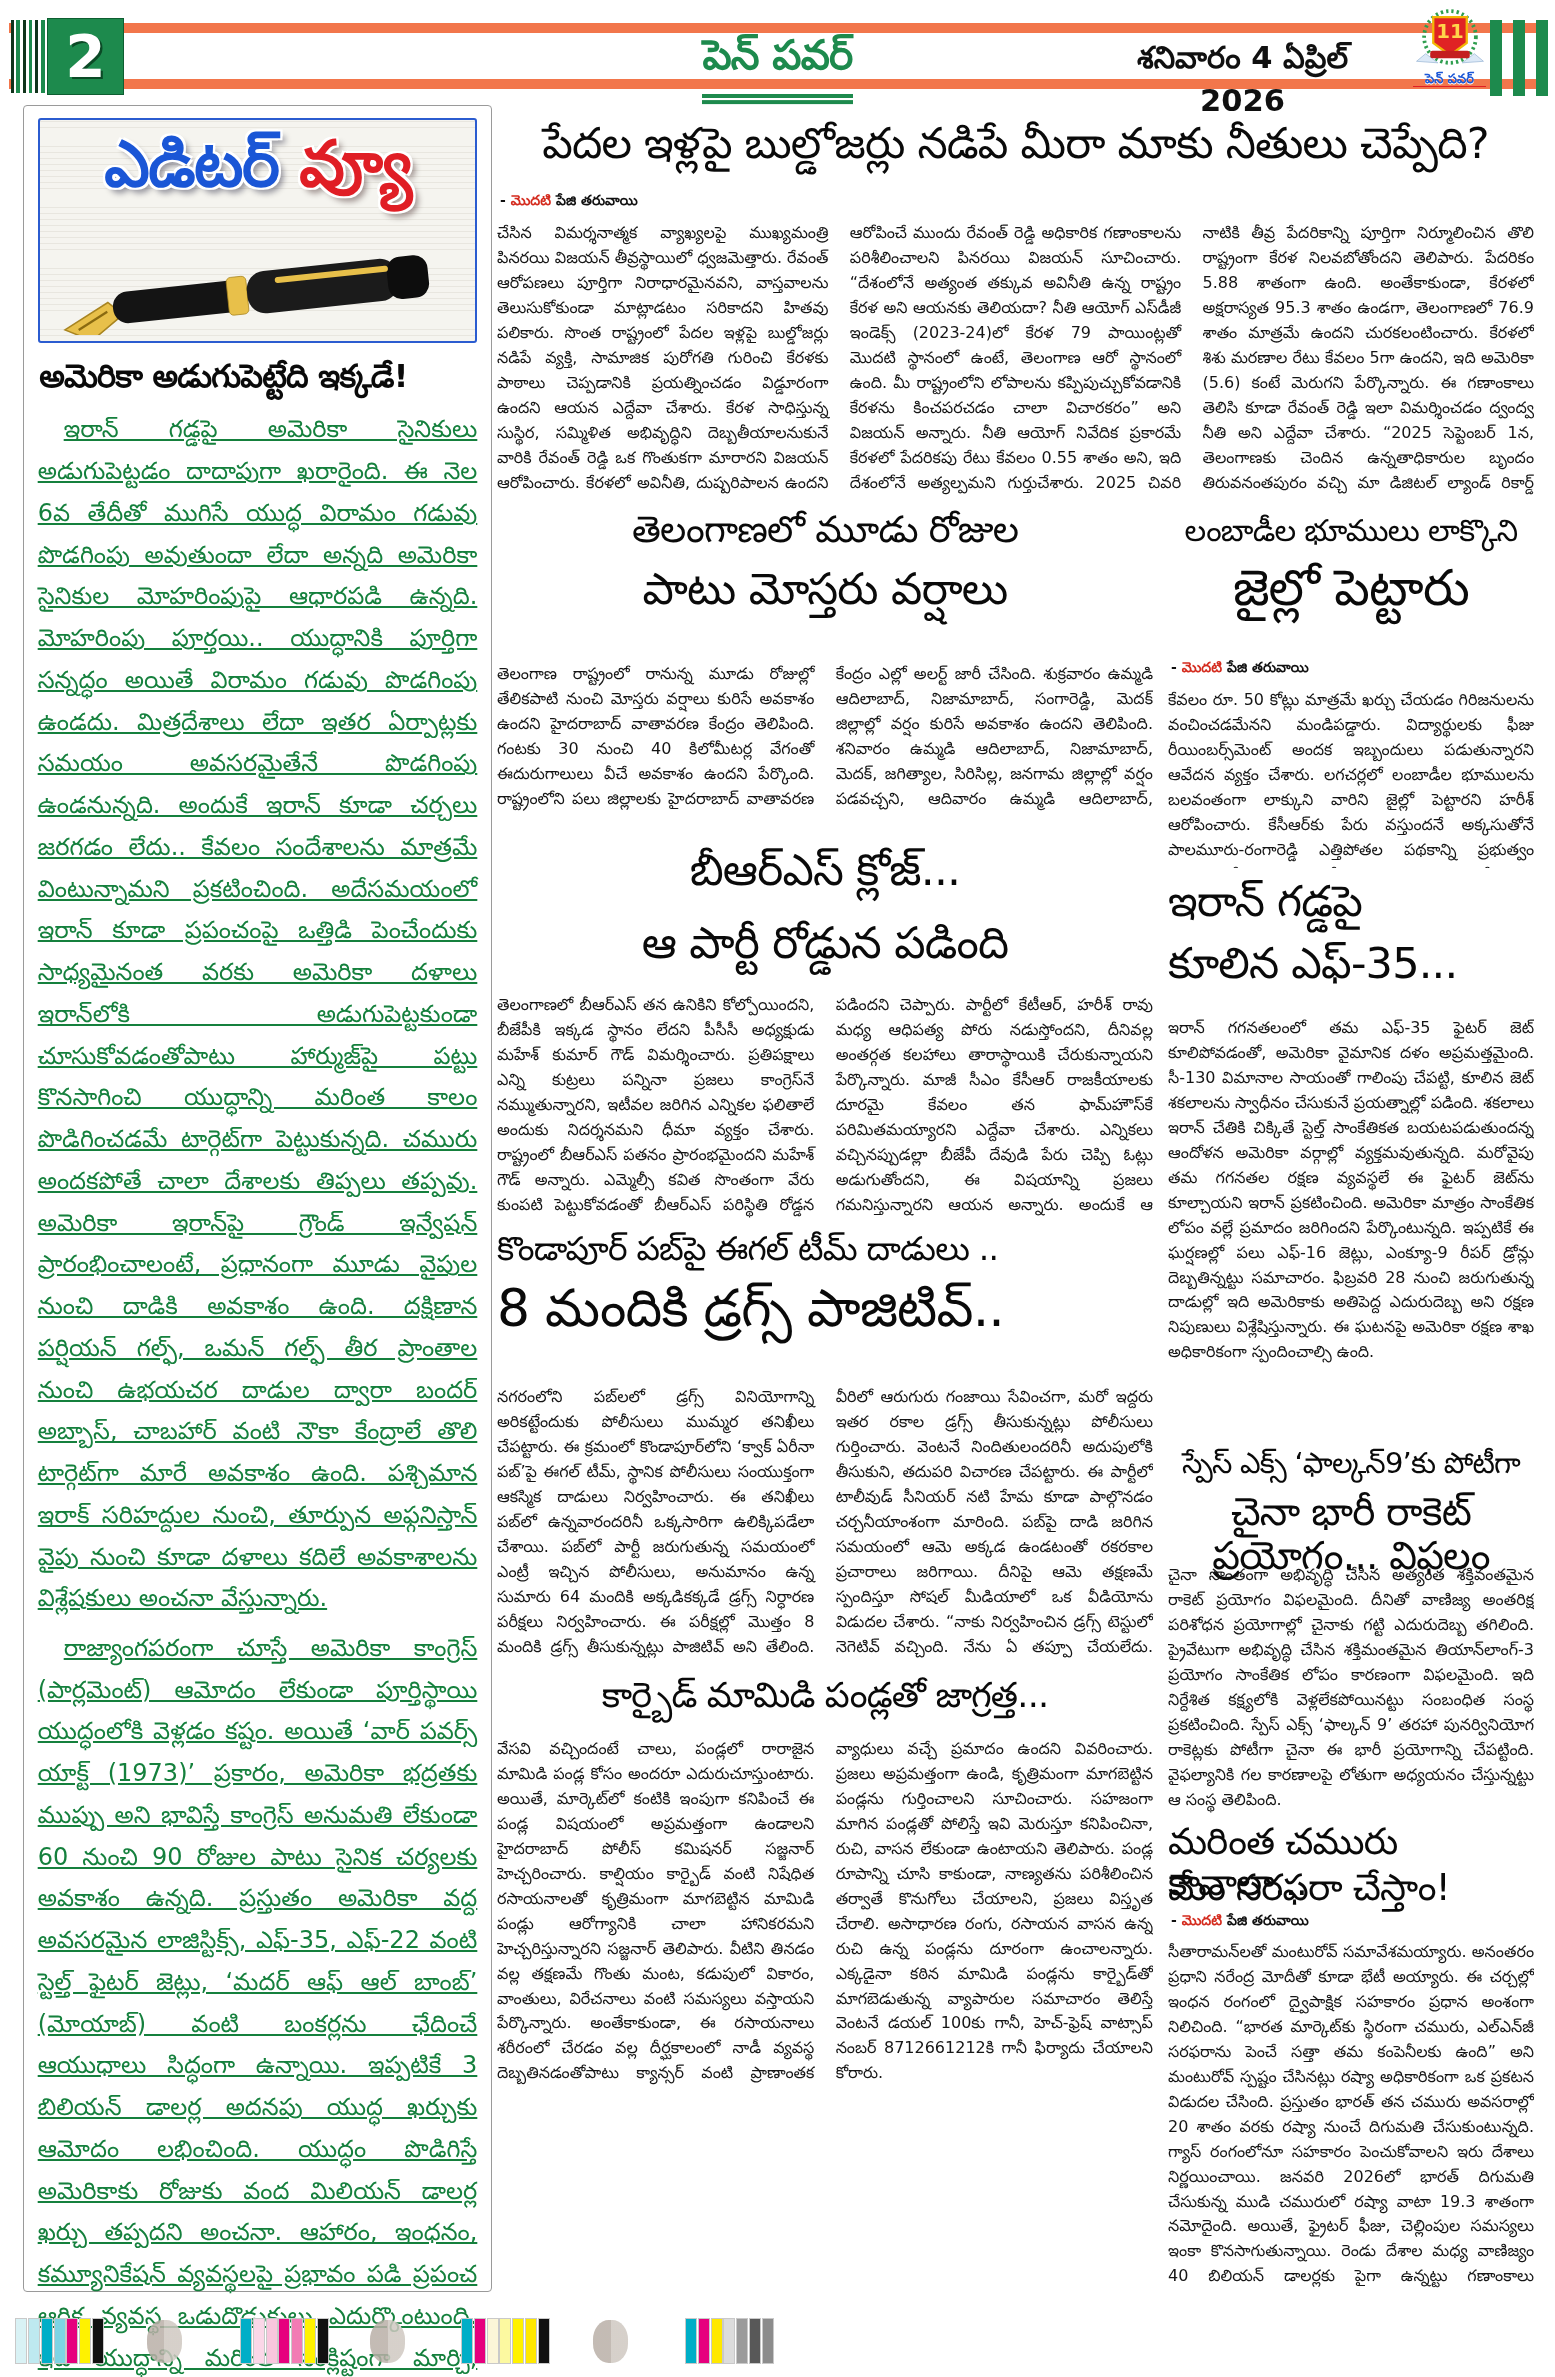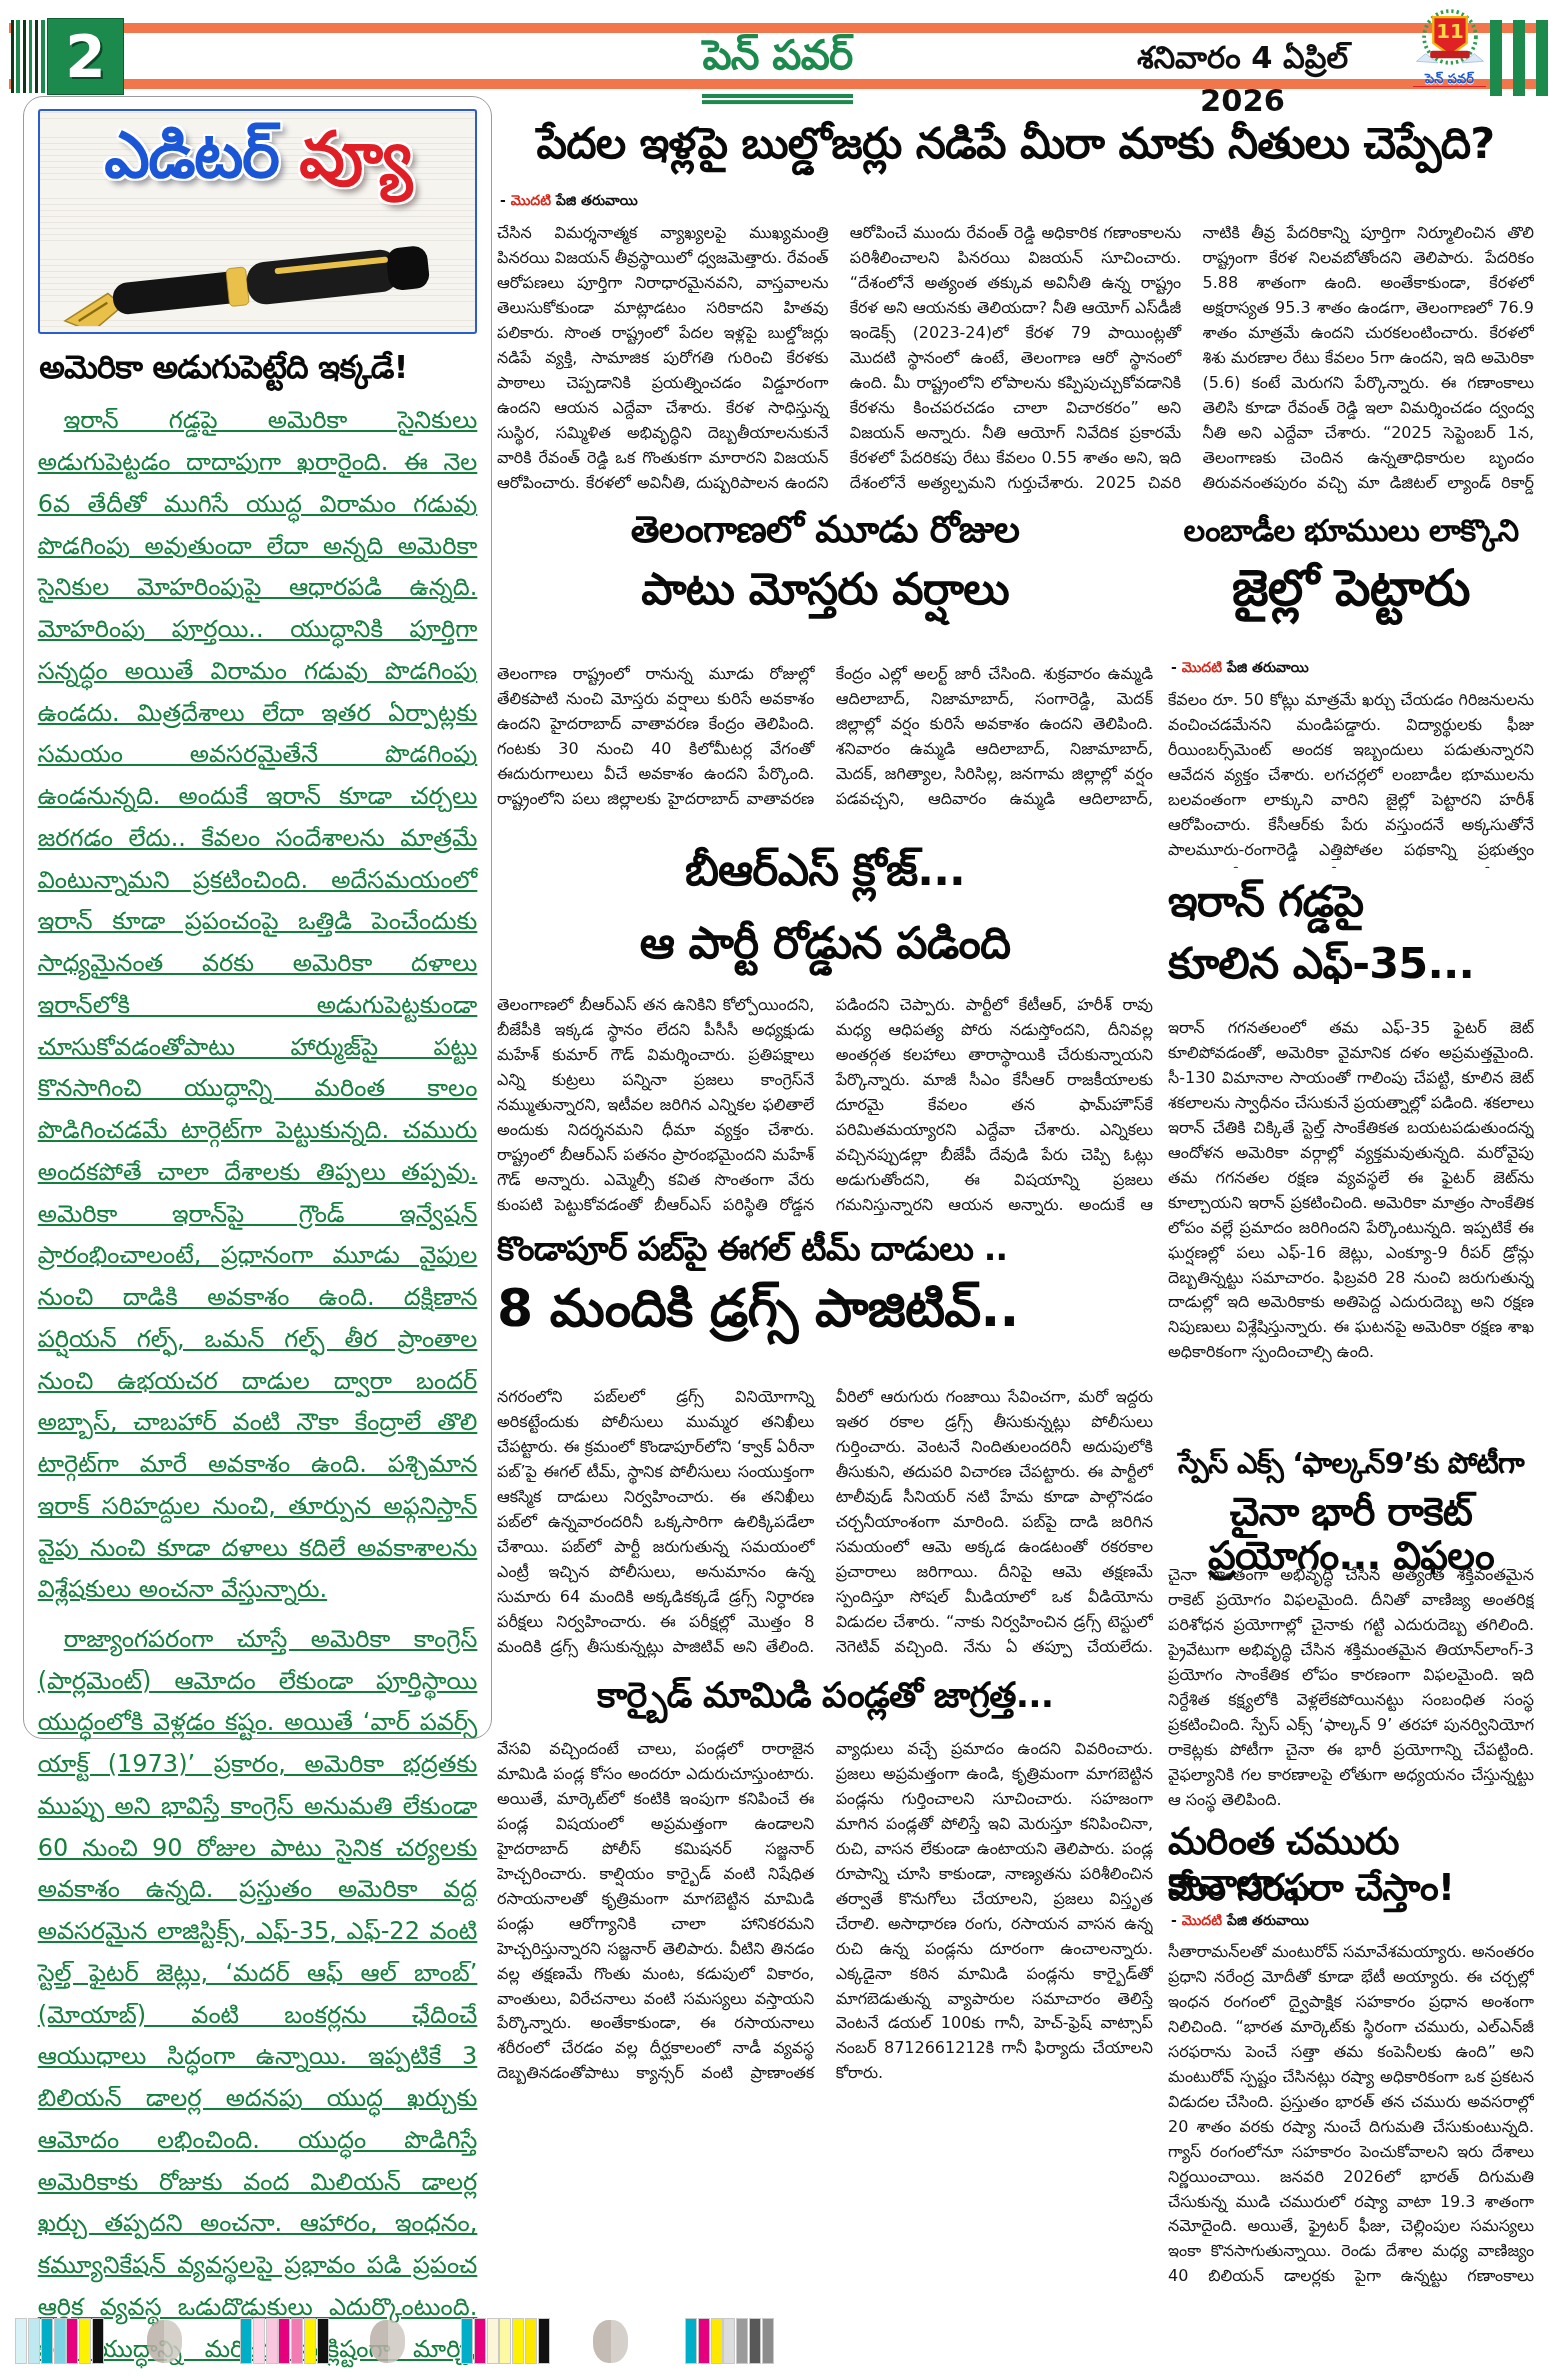--- a/index.html
+++ b/index.html
@@ -19,41 +19,41 @@
   .hdr-title::after{content:"";display:block;height:3.8px;background:#1d8a4d;margin-top:5.3px;box-shadow:0 6.1px 0 #1d8a4d;}
   .hdr-date{position:absolute;left:1090px;top:40px;width:305px;text-align:center;
         font-size:30.5px;font-weight:800;color:#101010;}
   .hdr-logo{position:absolute;left:1413px;top:7.6px;width:73px;height:90px;text-align:center;}
   .hdr-logo .logo-name{display:block;margin-top:-3px;font-size:13px;font-weight:800;color:#1a56d6;
         text-shadow:0 0.8px 0 #fff;border-bottom:1.5px solid #e01e25;line-height:1.1;}
   .hdr-right-stripes{position:absolute;left:1490px;top:20px;width:58px;height:76px;
         background:repeating-linear-gradient(90deg,#1d8a4d 0 12.2px,rgba(0,0,0,0) 12.2px 23px);}
 
   
-  .editorial-box{position:absolute;left:23px;top:96px;width:469px;height:1643px;
-        border:1.5px solid #9a9a9a;border-radius:20px;box-sizing:border-box;padding:12.2px 13.7px;}
+  .editorial-box{position:absolute;left:23px;top:105px;width:469px;height:2187px;
+        border:1.5px solid #9a9a9a;border-radius:4px;box-sizing:border-box;padding:12.2px 13.7px;}
   .editor-logo-box{position:relative;height:221px;border:2.3px solid #2b5cd0;border-radius:3px;
         background:repeating-linear-gradient(0deg,#f5f4ef 0 5.3px,#e8e6df 5.3px 6.1px),#f5f4ef;overflow:hidden;}
   .editor-brand{position:absolute;top:10.7px;left:0;width:100%;text-align:center;font-weight:800;
         font-size:64px;letter-spacing:-1.5px;line-height:1.05;}
   .editor-brand .b1{color:#1a56d6;text-shadow:-2.3px -2.3px 0 #fff,2.3px -2.3px 0 #fff,-2.3px 2.3px 0 #fff,2.3px 2.3px 0 #fff,4.6px 5.3px 6.1px rgba(0,0,30,.45);}
   .editor-brand .b2{color:#e01e25;text-shadow:-2.3px -2.3px 0 #fff,2.3px -2.3px 0 #fff,-2.3px 2.3px 0 #fff,2.3px 2.3px 0 #fff,4.6px 5.3px 6.1px rgba(30,0,0,.45);}
   .pen-svg{position:absolute;left:7.6px;bottom:6.1px;}
   .editorial-headline{margin:13.7px 1.5px 7.6px 1.5px;font-size:32px;font-weight:800;color:#0a0a0a;letter-spacing:-0.8px;}
   .editorial-body{font-size:24px;line-height:1.74;text-align:justify;color:#15803d;text-decoration:underline;}
   .editorial-body p{margin:0 0 7.6px 0;text-indent:26px;}
 
   
   .abs{position:absolute;}
   .body-text{font-size:16px;line-height:1.56;text-align:justify;color:#151515;overflow:hidden;}
   .col2{column-count:2;column-gap:21.3px;}
   .col3{column-count:3;column-gap:21.3px;}
   .byline{font-size:14px;font-weight:700;color:#101010;}
   .byline .lead{color:#d42b1e;}
-  .hl{font-weight:700;color:#0a0a0a;letter-spacing:-0.8px;line-height:1.12;}
+  .hl{font-weight:400;color:#0a0a0a;letter-spacing:-0.8px;line-height:1.12;}
   .center{text-align:center;}
 
   .main-headline{left:497px;top:119px;width:1037px;font-size:43px;text-align:center;white-space:nowrap;}
   .main-byline{left:500px;top:192px;}
   .main-body{left:497px;top:221px;width:1037px;height:288px;}
 
   .weather-hl1{left:497px;top:509px;width:656px;font-size:37px;}
   .weather-hl2{left:497px;top:564px;width:656px;font-size:44px;}
   .weather-body{left:497px;top:662px;width:656px;height:169px;}
 

